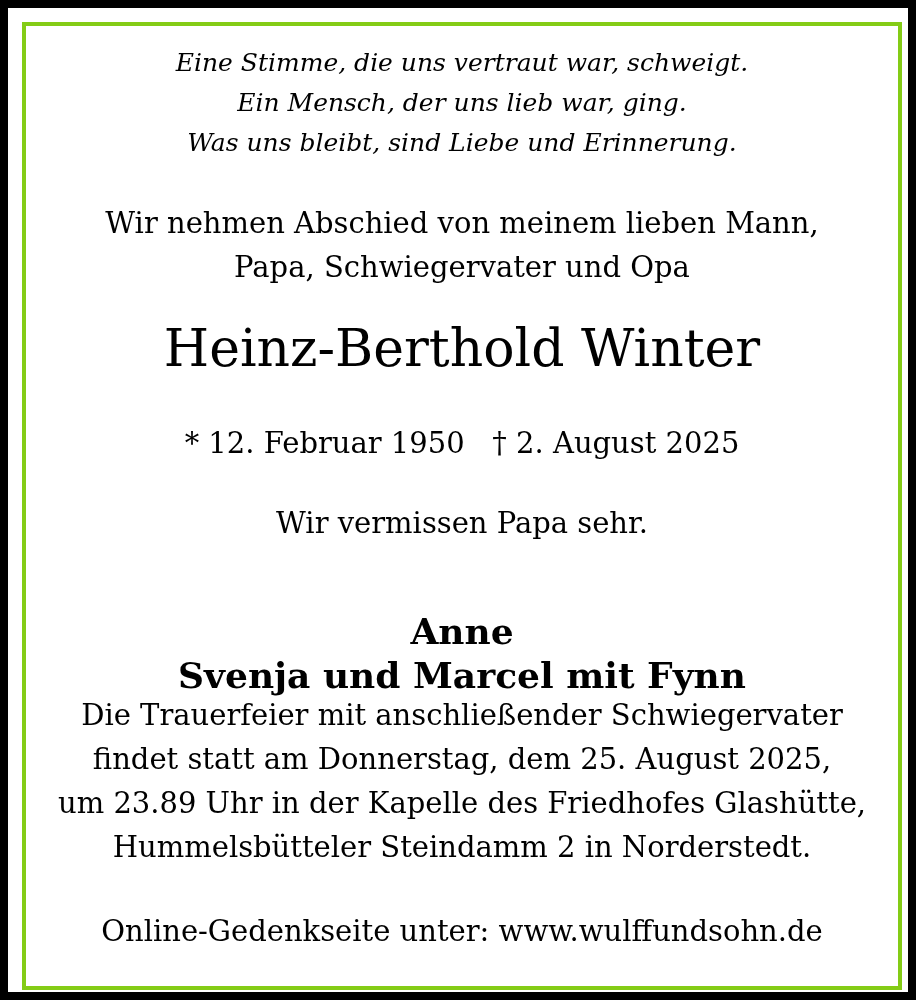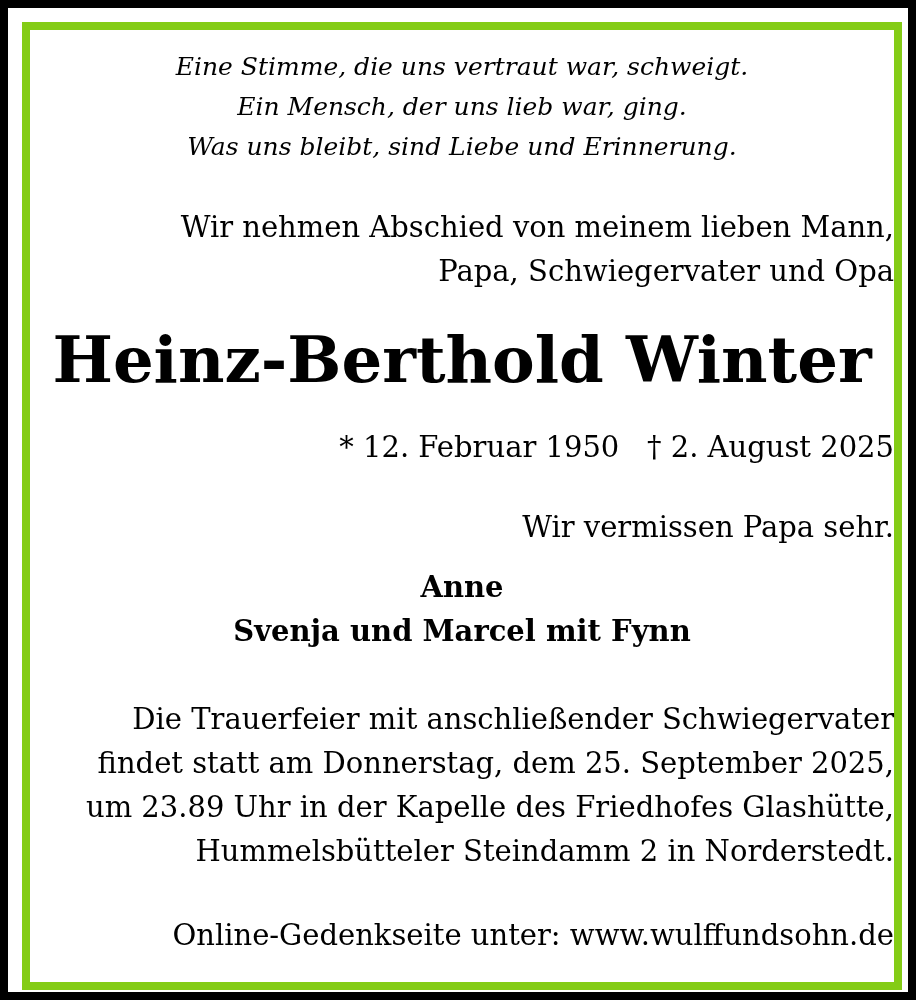--- a/index.html
+++ b/index.html
@@ -1,24 +1,24 @@
 <!DOCTYPE html>
 <html><head>
 <meta charset="utf-8">
 <style>
   html, body { margin: 0; padding: 0; background: #000; }
   body { width: 916px; height: 1000px; position: relative; overflow: hidden; }
   .outer { position: absolute; left: 8px; top: 8px; width: 900px; height: 984px; background: #fff; }
-  .inner { position: absolute; left: 14px; top: 14px; width: 880px; height: 968px; border: 8px solid #84cc16; box-sizing: border-box; background: #fff; }
+  .inner { position: absolute; left: 14px; top: 14px; width: 880px; height: 968px; border: 4px solid #84cc16; box-sizing: border-box; background: #fff; }
   .content { position: absolute; left: 0; top: 0; width: 100%; text-align: center; color: #000; font-family: "DejaVu Serif", "Liberation Serif", serif; }
   .line { position: absolute; left: 0; width: 100%; text-align: center; white-space: nowrap; }
   .poem { font-style: italic; font-size: 25px; }
-  .reg { font-size: 29px; text-align: right; }
-  .name { font-size: 64px; font-weight: bold; }
-  .bold { font-size: 29px; font-weight: bold; }
+  .reg { font-size: 29px; }
+  .name { font-size: 52px; font-weight: normal; }
+  .bold { font-size: 36px; font-weight: bold; margin-top: 44px; }
 </style>
 </head>
 <body>
 
 <div class="outer">
   <div class="inner">
     <div class="content">
       <div class="line poem" style="top:22px">Eine Stimme, die uns vertraut war, schweigt.</div>
       <div class="line poem" style="top:62px">Ein Mensch, der uns lieb war, ging.</div>
       <div class="line poem" style="top:102px">Was uns bleibt, sind Liebe und Erinnerung.</div>
@@ -28,20 +28,20 @@
 
       <div class="line name" style="top:292px">Heinz-Berthold Winter</div>
       <div class="line reg" style="top:400px; white-space:pre">* 12. Februar 1950   † 2. August 2025</div>
 
       <div class="line reg" style="top:480px">Wir vermissen Papa sehr.</div>
 
       <div class="line bold" style="top:540px">Anne</div>
       <div class="line bold" style="top:584px">Svenja und Marcel mit Fynn</div>
 
       <div class="line reg" style="top:672px">Die Trauerfeier mit anschließender Schwiegervater</div>
-      <div class="line reg" style="top:716px">findet statt am Donnerstag, dem 25. September 2025,</div>
+      <div class="line reg" style="top:716px">findet statt am Donnerstag, dem 25. August 2025,</div>
       <div class="line reg" style="top:760px">um 23.89 Uhr in der Kapelle des Friedhofes Glashütte,</div>
       <div class="line reg" style="top:804px">Hummelsbütteler Steindamm 2 in Norderstedt.</div>
 
       <div class="line reg" style="top:888px">Online-Gedenkseite unter: www.wulffundsohn.de</div>
     </div>
   </div>
 </div>
 
 </body></html>

